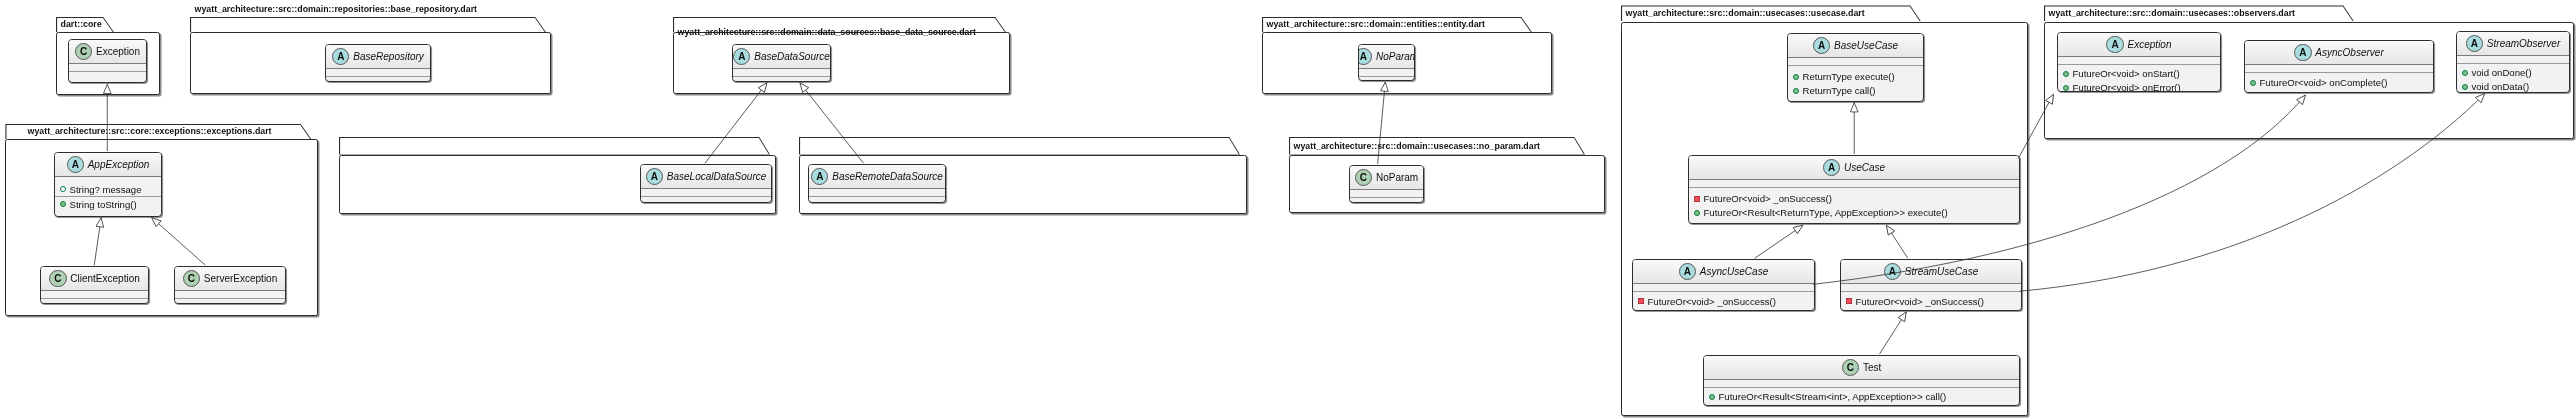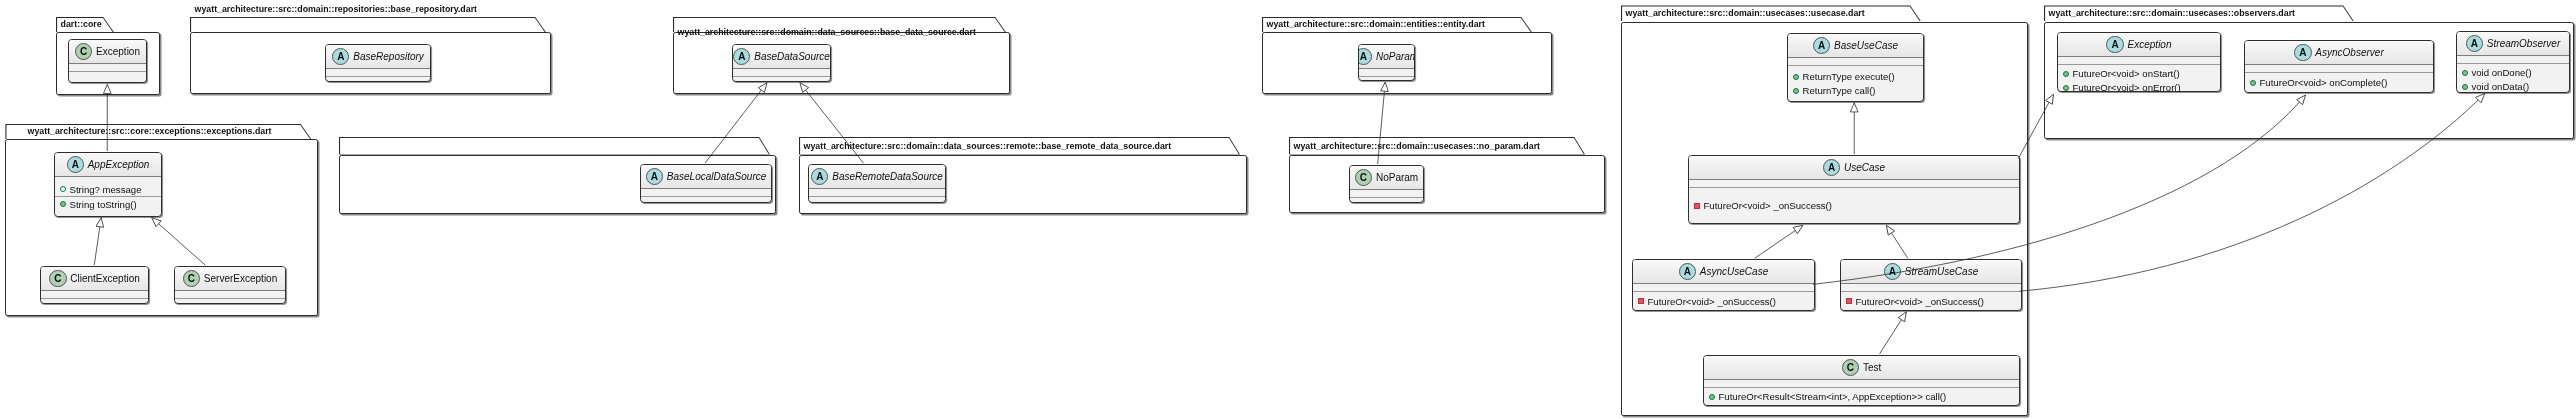--- a/index.html
+++ b/index.html
@@ -93,21 +93,20 @@
 
   <div class="pkg-body" style="left:339px;top:155px;width:435px;height:57px"></div>
   <div class="pkg-tab" style="left:339px;top:137px;width:431px;height:17.6px">
       <span class="tab-fill"></span>
     </div>
 
   <div class="pkg-body" style="left:799px;top:155px;width:446px;height:57px"></div>
   <div class="pkg-tab" style="left:799px;top:137px;width:441px;height:17.6px">
       <span class="tab-fill"></span>
     </div>
-  <span class="pkg-label" style="left:799px;top:139px">wyatt_architecture::src::domain::data_sources::remote::base_remote_data_source.dart</span>
 
   <div class="pkg-body" style="left:1289px;top:155px;width:314px;height:56px"></div>
   <div class="pkg-tab" style="left:1289px;top:137px;width:296px;height:17.6px">
       <span class="tab-fill"></span>
     </div>
   <span class="pkg-label" style="left:1289px;top:139px">wyatt_architecture::src::domain::usecases::no_param.dart</span>
 
   <div class="cls" style="left:68px;top:39px;width:77px;height:42px">
     <div class="hd">
       <span class="circ C">C</span>
@@ -227,20 +226,24 @@
   <div class="cls" style="left:1688px;top:155px;width:330px;height:67px">
     <div class="hd">
       <span class="circ A">A</span>
       <span class="cname it">UseCase</span>
     </div>
     <div class="strip"></div>
     <div class="members">
       <div class="mrow">
         <span class="mk mk-priv"></span>
         <span>FutureOr&lt;void&gt; _onSuccess()</span>
+      </div>
+      <div class="mrow">
+        <span class="mk mk-pub"></span>
+        <span>FutureOr&lt;Result&lt;ReturnType, AppException&gt;&gt; execute()</span>
       </div>
     </div>
   </div>
 
   <div class="cls" style="left:1632px;top:259px;width:181px;height:50px">
     <div class="hd">
       <span class="circ A">A</span>
       <span class="cname it">AsyncUseCase</span>
     </div>
     <div class="strip"></div>

